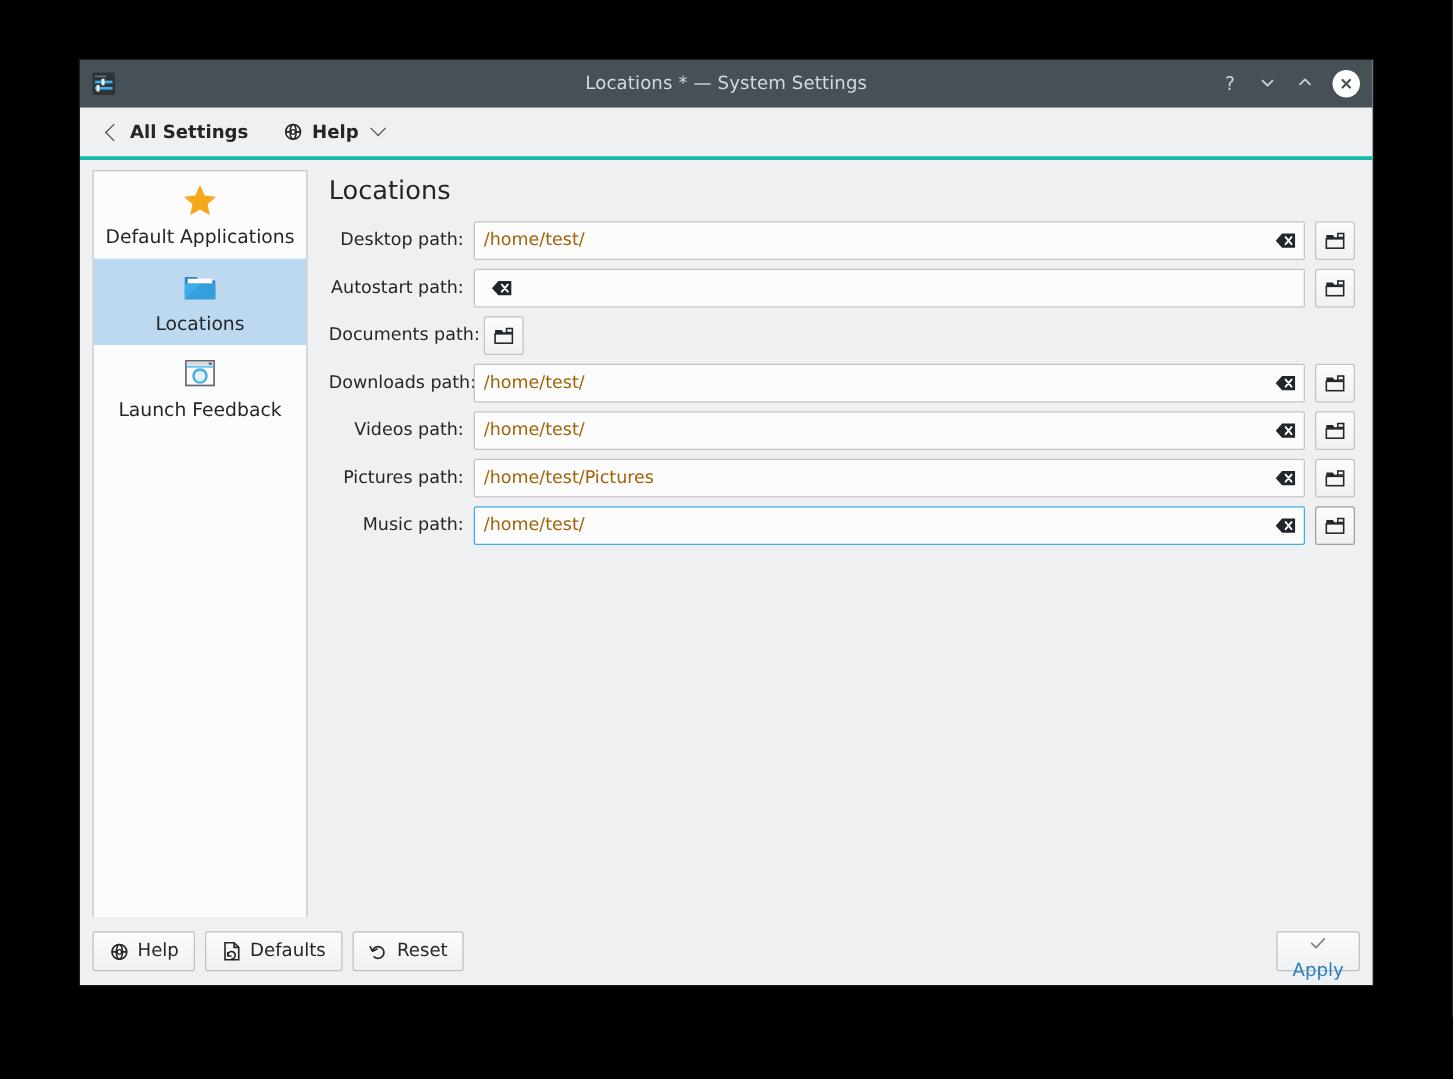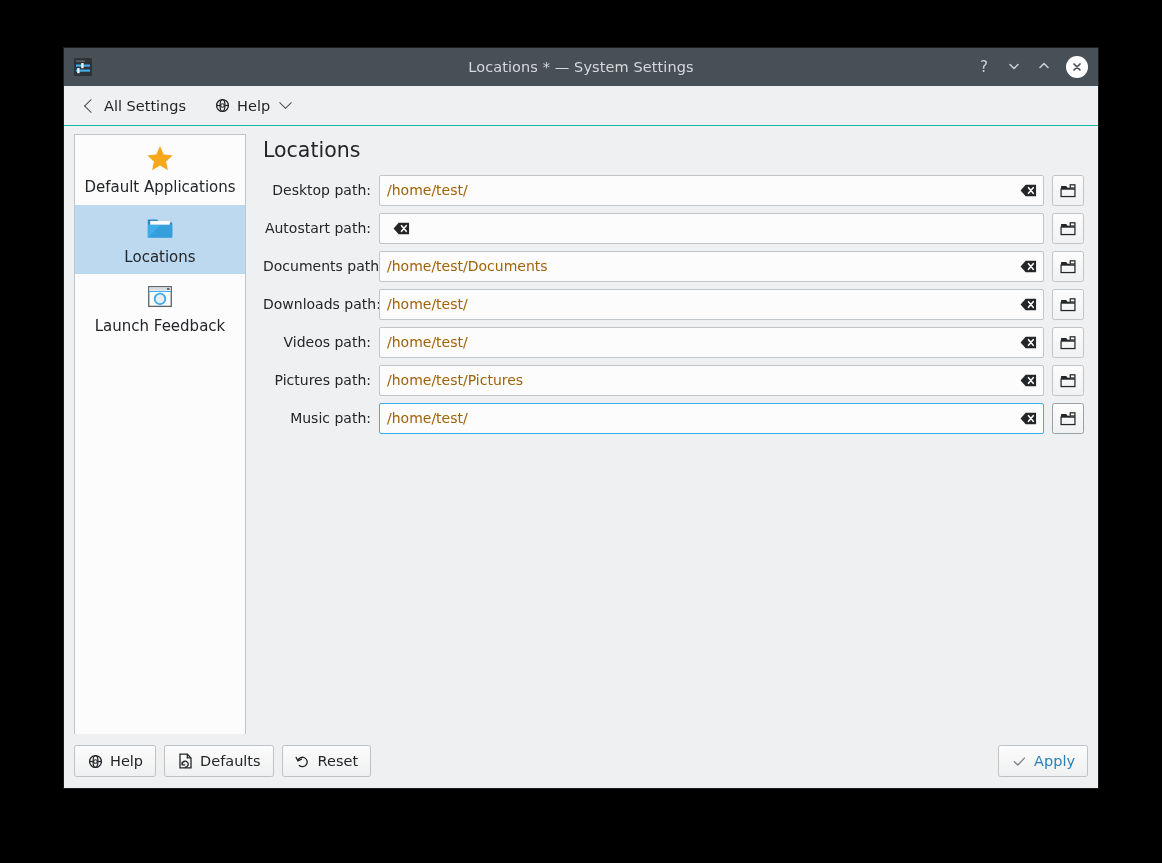--- a/index.html
+++ b/index.html
@@ -87,21 +87,22 @@
 
   
   .toolbar {
     height: 39px;
     background: #eff0f1;
     display: flex;
     align-items: center;
     padding-left: 14px;
     gap: 2px;
     flex: 0 0 auto;
-    border-bottom: 1px solid #14b8a6;
+    border-bottom: 3px solid #14b8a6;
+    font-weight: bold;
   }
   .tool-btn {
     display: flex;
     align-items: center;
     gap: 7px;
     padding: 4px 8px;
     border-radius: 3px;
     color: #232629;
     font-size: 14.5px;
     cursor: default;
@@ -267,21 +268,21 @@
     padding: 0 12px;
     background: linear-gradient(#fcfcfc, #eff0f1);
     border: 1px solid #bcc2c6;
     border-radius: 2.5px;
     font-size: 14.5px;
     color: #232629;
     cursor: default;
     user-select: none;
     white-space: nowrap;
   }
-  .btn.apply { margin-left: auto; color: #2980b9; }
+  .btn.apply { margin-left: auto; color: #2980b9; flex-direction: column; }
   .btn-icon { width: 16px; height: 16px; display:flex; align-items:center; justify-content:center; flex:0 0 auto; }
   .spacer { flex: 1 1 auto; }
 </style>
 </head>
 <body>
 
 <div id="root">
   <div class="window">
 
     <div class="titlebar">
@@ -415,29 +416,20 @@
               <svg width="16" height="15" viewBox="0 0 18 16">
                   <path d="M1.2 3 H7 L8.6 5 H11.5 V6.4 H1.2 Z" fill="#232629"></path>
                   <rect x="1.2" y="6.4" width="15.6" height="8.4" fill="none" stroke="#232629" stroke-width="1.4"></rect>
                   <rect x="11.5" y="1.6" width="5.3" height="3.6" fill="none" stroke="#232629" stroke-width="1.4"></rect>
                 </svg>
             </div>
           </div>
 
           <div class="form-row">
             <div class="row-label">Documents path:</div>
-            <div class="input-wrap">
-              <input class="input-val" type="text" value="/home/test/Documents" style="">
-              <span class="clear-btn">
-                <svg width="17" height="13" viewBox="0 0 18 13">
-                    <path d="M6 0.5 H17 V12.5 H6 L0.6 6.5 Z" fill="#232629"></path>
-                    <path d="M9 3.5 L14 9.5 M14 3.5 L9 9.5" stroke="#ffffff" stroke-width="1.6" stroke-linecap="round"></path>
-                  </svg>
-              </span>
-            </div>
             <div class="browse-btn">
               <svg width="16" height="15" viewBox="0 0 18 16">
                   <path d="M1.2 3 H7 L8.6 5 H11.5 V6.4 H1.2 Z" fill="#232629"></path>
                   <rect x="1.2" y="6.4" width="15.6" height="8.4" fill="none" stroke="#232629" stroke-width="1.4"></rect>
                   <rect x="11.5" y="1.6" width="5.3" height="3.6" fill="none" stroke="#232629" stroke-width="1.4"></rect>
                 </svg>
             </div>
           </div>
 
           <div class="form-row">

